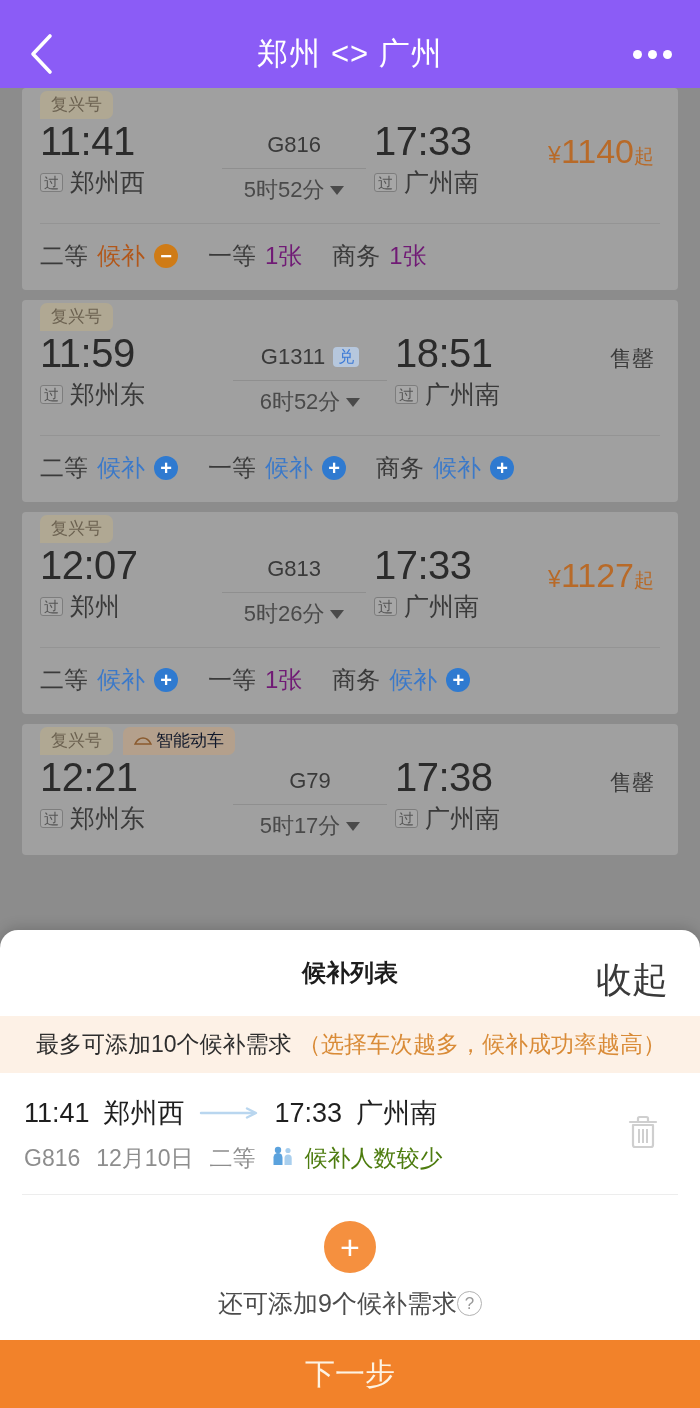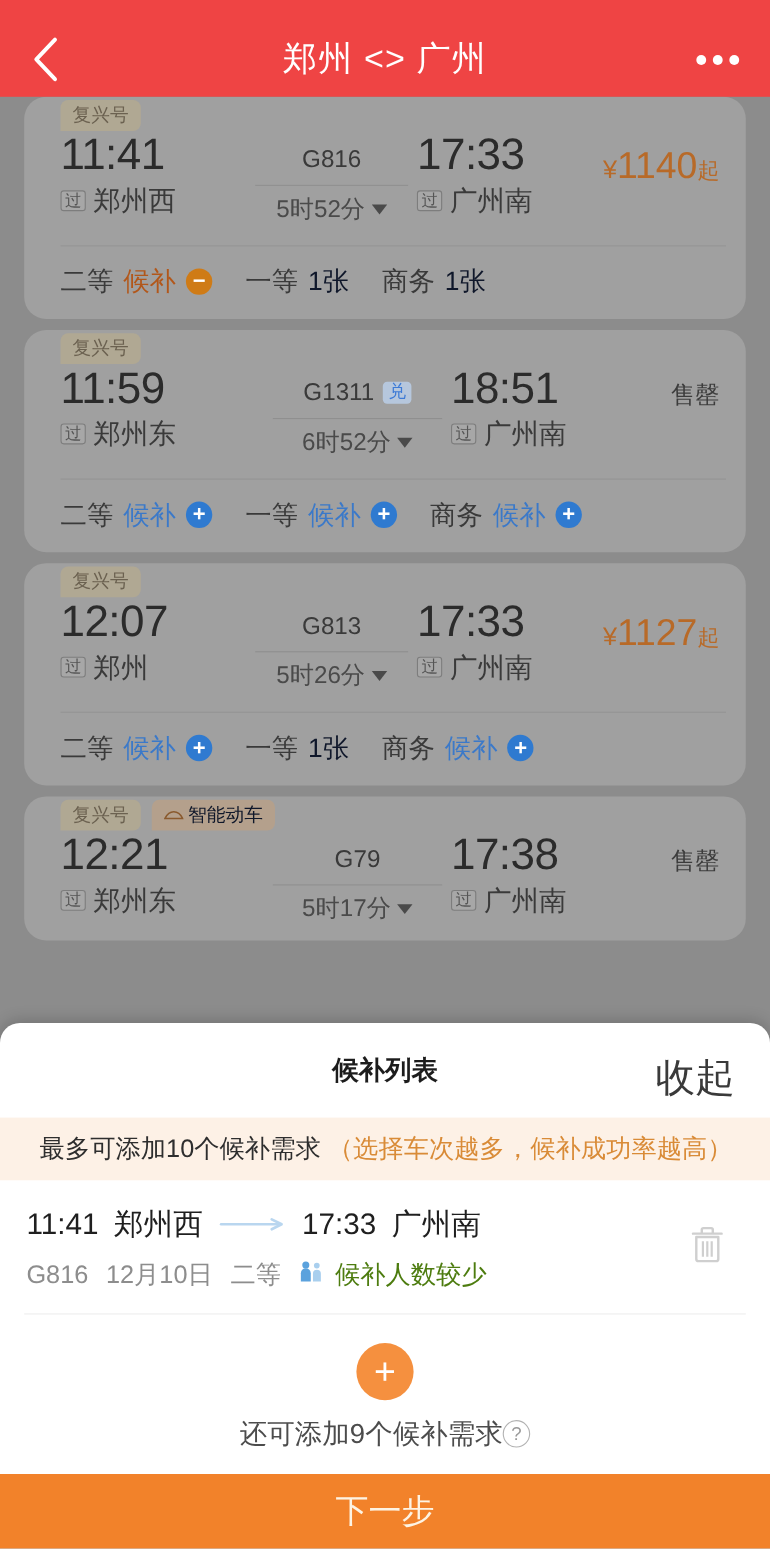--- a/index.html
+++ b/index.html
@@ -7,38 +7,38 @@
     width: 700px; height: 1408px;
     font-family: "Liberation Sans", "DejaVu Sans", sans-serif;
     background: #8c8c8c;
     overflow: hidden;
   }
   #app { position: relative; width: 700px; height: 1408px; background: #8c8c8c; }
 
   
   .navbar {
     position: absolute; top: 0; left: 0; width: 700px; height: 108px;
-    background: #ef4444; display: flex; align-items: center; padding: 0 28px;
+    background: #8b5cf6; display: flex; align-items: center; padding: 0 28px;
   }
   .nav-back { width: 46px; font-size: 40px; color: #ffffff; line-height: 1;
               display: flex; align-items: center; justify-content: flex-start; }
   .nav-back svg { display: block; }
   .nav-title { flex: 1; text-align: center; color: #ffffff; font-size: 31px;
                letter-spacing: 1px; font-weight: 400; }
   .nav-more { width: 46px; display: flex; gap: 6px; justify-content: flex-end; align-items: center; }
   .nav-more i { width: 9px; height: 9px; border-radius: 50%; background: #ffffff; display: block; }
 
   
   .list-area {
     position: absolute; top: 88px; left: 0; width: 700px; height: 842px;
     background: #8c8c8c; overflow: hidden;
   }
   .train-card {
     position: relative; margin: 0 22px 10px 22px; background: #a0a0a0;
-    border-radius: 20px; padding: 0 0 0 15px;
+    border-radius: 4px; padding: 0 0 0 0;
   }
   .badges { display: flex; gap: 10px; padding: 6px 0 0 18px; height: 28px; align-items: center; }
   .badge {
     font-size: 17px; line-height: 1; padding: 5px 11px 6px 11px;
     border-radius: 7px 7px 7px 0; background: #b0a893; color: #6b6150;
     display: inline-flex; align-items: center; gap: 4px;
   }
   .badge.smart { background: #b4a08c; color: #0f172a; }
   .badge .trainicon { display: inline-block; }
 
@@ -64,21 +64,21 @@
            border-top: 9px solid #4a4a4a; display: inline-block; }
   .price { font-size: 34px; color: #b86a28; white-space: nowrap; }
   .price .yen { font-size: 23px; }
   .price .qi { font-size: 20px; }
   .soldout { font-size: 22px; color: #3c3c3c; }
 
   .card-div { height: 1px; background: #949494; margin: 18px 18px 0 18px; }
   .seat-row { display: flex; align-items: center; padding: 16px 18px 18px 18px; gap: 30px; }
   .seat { display: flex; align-items: center; gap: 9px; font-size: 24px; color: #3a3a3a; }
   .seat .label { color: #3a3a3a; }
-  .seat .val-green { color: #0f172a; }
+  .seat .val-green { color: #701a75; }
   .seat .val-blue { color: #3b79c9; }
   .seat .val-orange { color: #b2571a; }
   .circ { width: 24px; height: 24px; border-radius: 50%; display: inline-flex;
           align-items: center; justify-content: center; color: #fff; font-size: 20px;
           line-height: 1; font-weight: 700; }
   .circ.add { background: #2f7ad0; }
   .circ.rem { background: #cf7b16; }
 
   
   .sheet {

